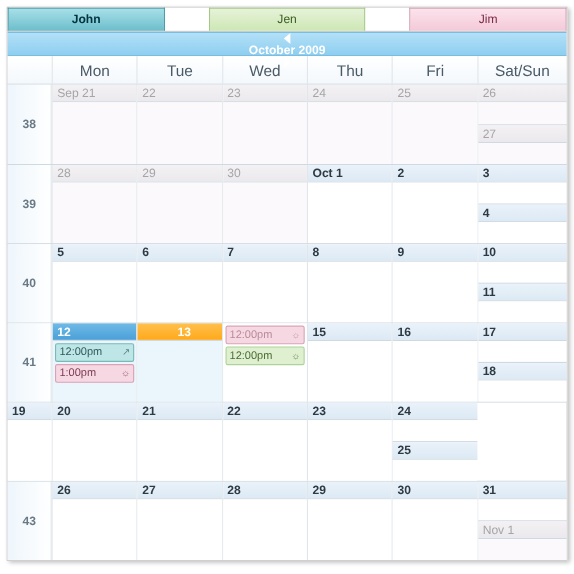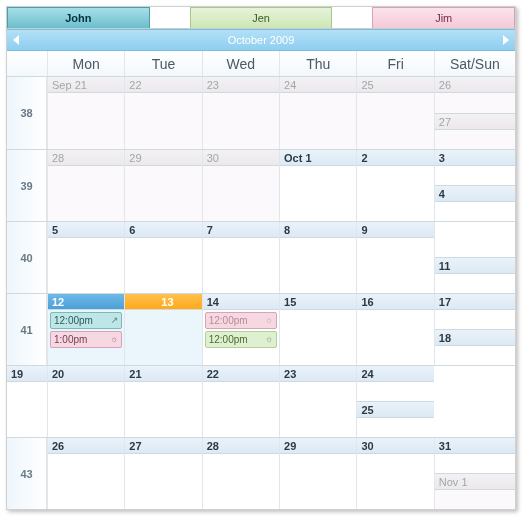--- a/index.html
+++ b/index.html
@@ -49,26 +49,27 @@
     color: #7a2a45;
     border-color: #d6a3b5;
   }
   
   .month-header {
     display: flex;
     align-items: center;
     justify-content: space-between;
     background: linear-gradient(#b3e0f7, #8ecef0);
     color: #fff;
-    font-weight: normal;
+    font-weight: bold;
     font-size: 11px;
     height: 22px;
     border: 1px solid #7bbde0;
     border-left: none; border-right: none;
     padding: 0 6px;
+    flex-direction: column;
   }
   .nav-arrow {
     width: 0; height: 0;
     border-top: 5px solid transparent;
     border-bottom: 5px solid transparent;
     cursor: pointer;
   }
   .nav-prev { border-right: 6px solid #fff; }
   .nav-next { border-left: 6px solid #fff; }
   
@@ -279,20 +280,21 @@
         <div class="day-col">
           <div class="day-head bold">8</div>
           <div class="day-body"></div>
         </div>
         <div class="day-col">
           <div class="day-head bold">9</div>
           <div class="day-body"></div>
         </div>
         <div class="weekend-col">
           <div class="wk-cell">
+            <div class="day-head bold">10</div>
             <div class="day-body" style="min-height: 14px;"></div>
           </div>
           <div class="wk-cell">
             <div class="day-head bold">11</div>
             <div class="day-body" style="min-height: 14px;"></div>
           </div>
         </div>
       </div>
       <div class="week-row">
         <div class="week-num">41</div>
@@ -307,21 +309,20 @@
               <span>1:00pm</span>
               <span class="glyph">☼</span>
             </div>
           </div>
         </div>
         <div class="day-col">
           <div class="day-head sel-orange">13</div>
           <div class="day-body sel"></div>
         </div>
         <div class="day-col">
-          <div class="day-head bold">14</div>
           <div class="day-body">
             <div class="event ev-pink faded">
               <span>12:00pm</span>
               <span class="glyph">☼</span>
             </div>
             <div class="event ev-green">
               <span>12:00pm</span>
               <span class="glyph">☼</span>
             </div>
           </div>

